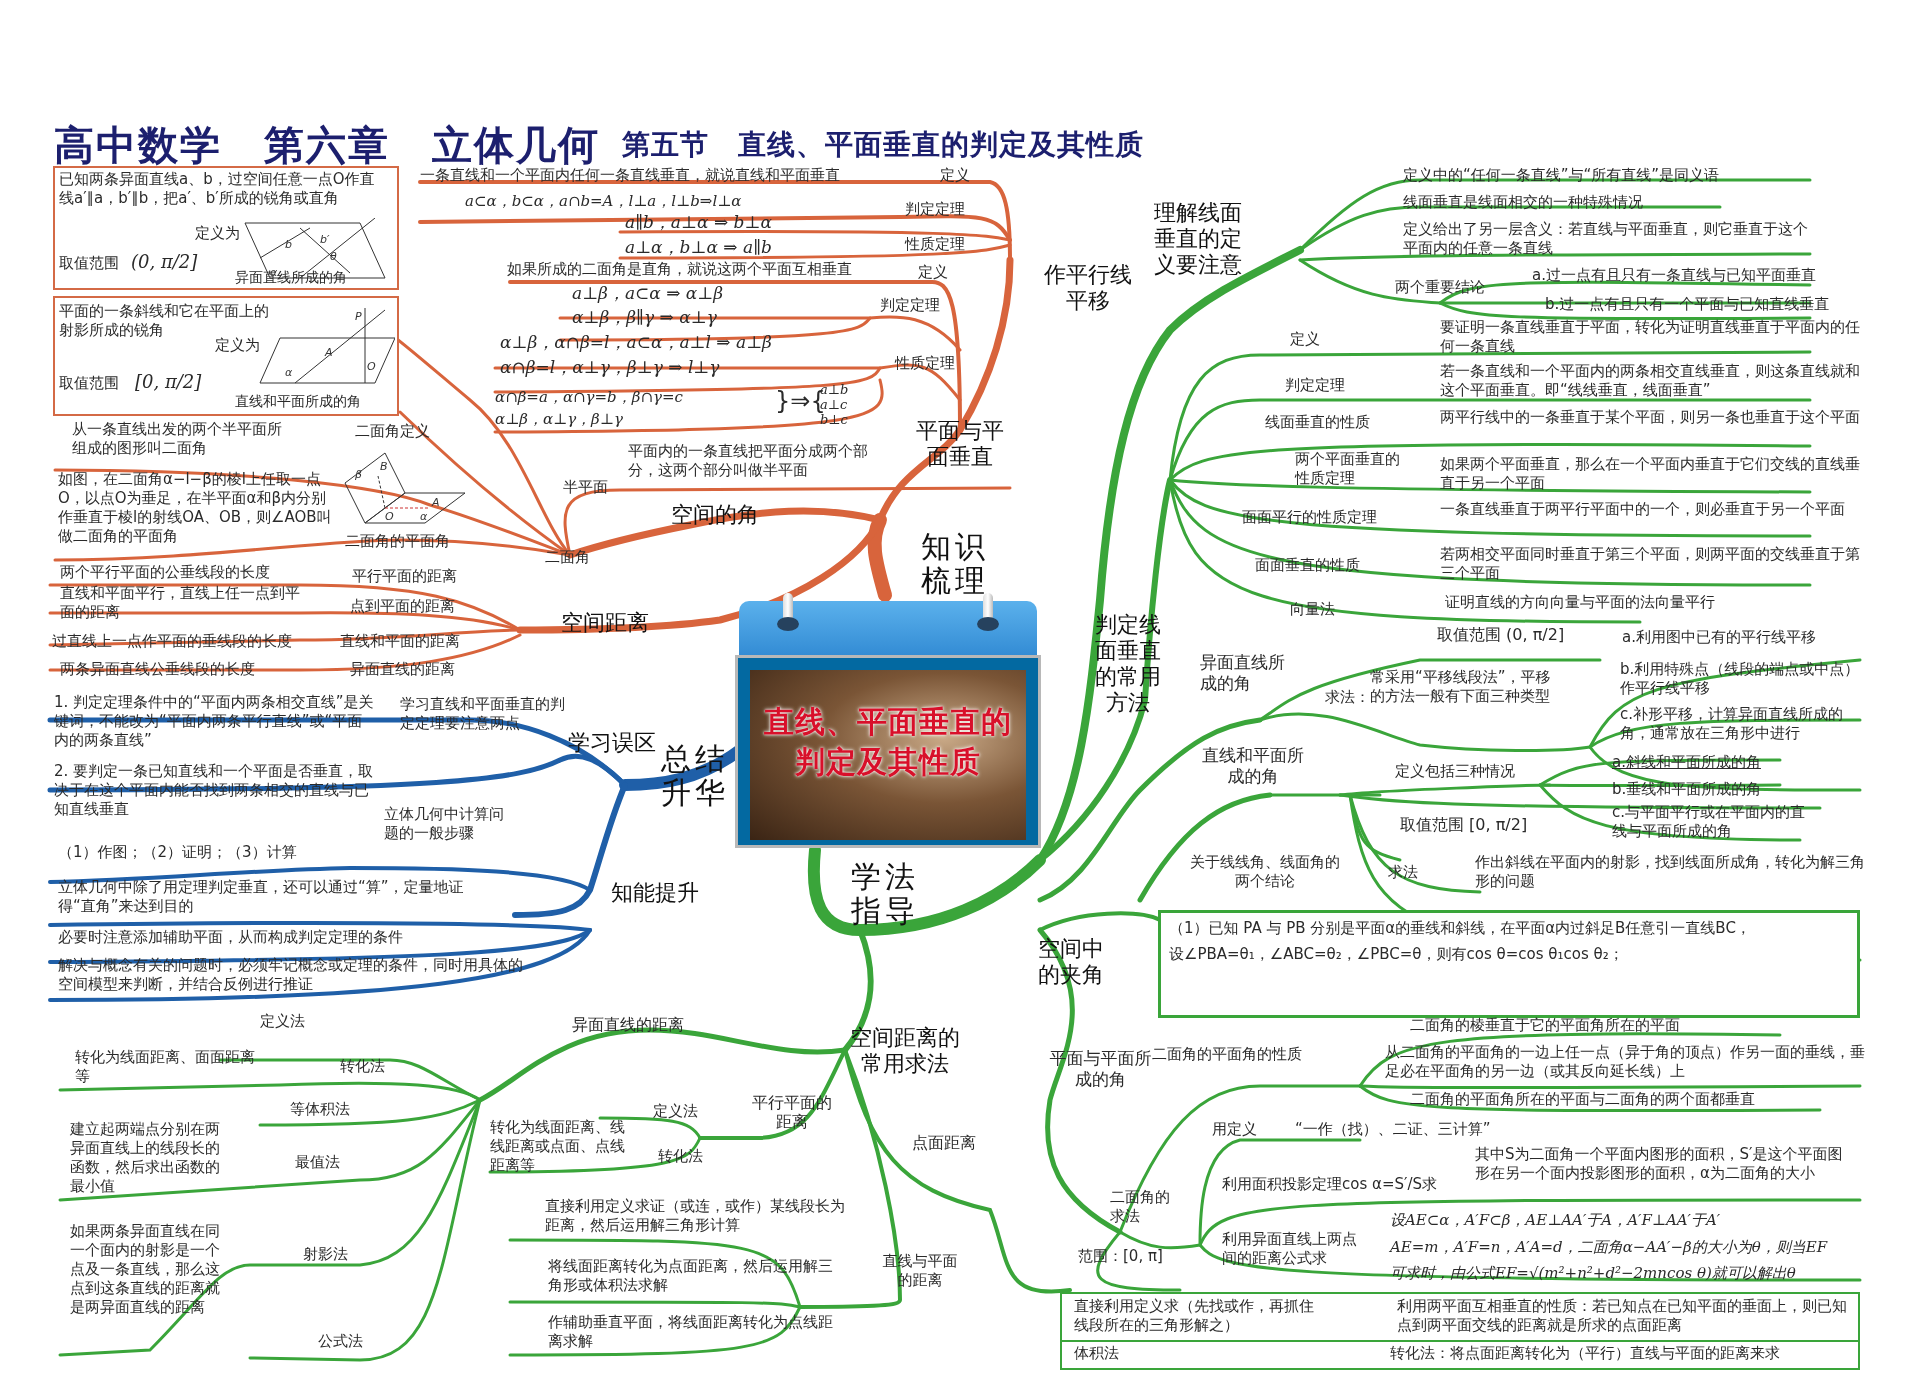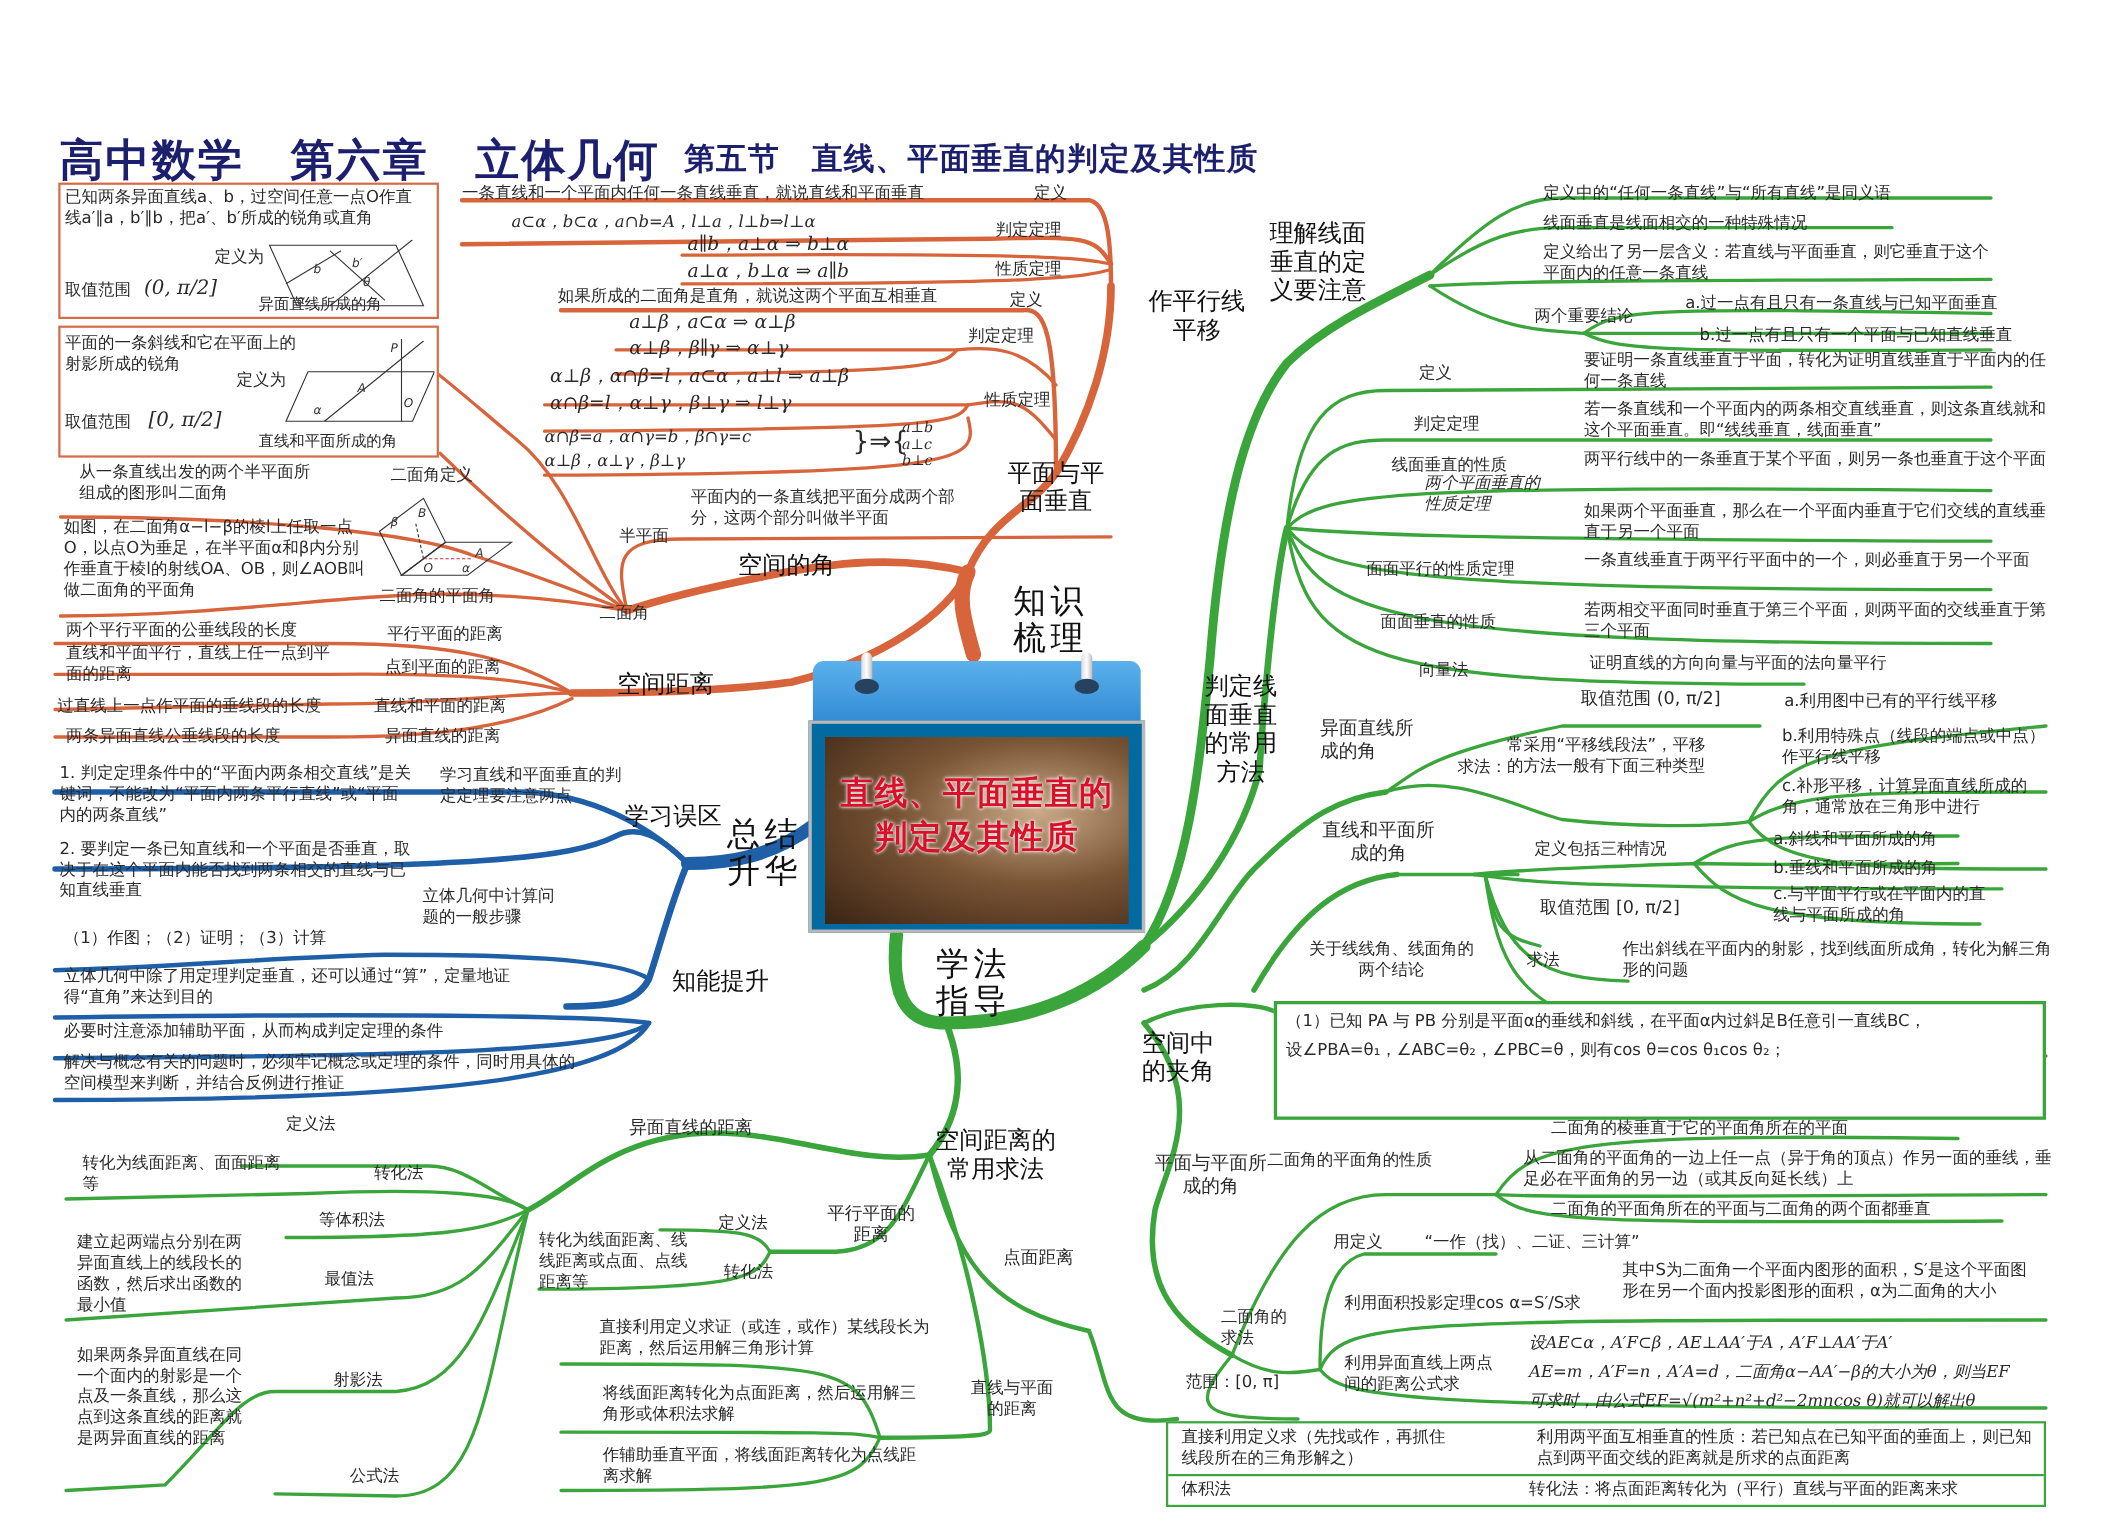--- a/index.html
+++ b/index.html
@@ -276,42 +276,42 @@
 <div class="t" style="left:1532px; top:266px;">a.过一点有且只有一条直线与已知平面垂直</div>
 <div class="t" style="left:1545px; top:295px;">b.过一点有且只有一个平面与已知直线垂直</div>
 
 <div class="node" style="left:1088px; top:612px; width:80px;">判定线面垂直的常用方法</div>
 <div class="t" style="left:1290px; top:330px;">定义</div>
 <div class="t tw" style="left:1440px; top:318px; width:420px;">要证明一条直线垂直于平面，转化为证明直线垂直于平面内的任何一条直线</div>
 <div class="t" style="left:1285px; top:376px;">判定定理</div>
 <div class="t tw" style="left:1440px; top:362px; width:420px;">若一条直线和一个平面内的两条相交直线垂直，则这条直线就和这个平面垂直。即“线线垂直，线面垂直”</div>
 <div class="t" style="left:1265px; top:413px;">线面垂直的性质</div>
 <div class="t tw" style="left:1440px; top:408px; width:420px;">两平行线中的一条垂直于某个平面，则另一条也垂直于这个平面</div>
-<div class="t tw" style="left:1295px; top:430px; width:110px;font-style:italic;">两个平面垂直的性质定理</div>
+<div class="t tw" style="left:1295px; top:450px; width:110px;">两个平面垂直的性质定理</div>
 <div class="t tw" style="left:1440px; top:455px; width:420px;">如果两个平面垂直，那么在一个平面内垂直于它们交线的直线垂直于另一个平面</div>
 <div class="t" style="left:1242px; top:508px;text-align:right;">面面平行的性质定理</div>
 <div class="t tw" style="left:1440px; top:500px; width:420px;">一条直线垂直于两平行平面中的一个，则必垂直于另一个平面</div>
 <div class="t" style="left:1255px; top:556px;">面面垂直的性质</div>
 <div class="t tw" style="left:1440px; top:545px; width:420px;">若两相交平面同时垂直于第三个平面，则两平面的交线垂直于第三个平面</div>
 <div class="t" style="left:1290px; top:600px;">向量法</div>
 <div class="t" style="left:1445px; top:593px;">证明直线的方向向量与平面的法向量平行</div>
 
 <div class="node" style="left:1028px; top:936px; width:86px;">空间中的夹角</div>
 
 <div class="t tw" style="left:1200px; top:652px; width:100px; font-size:17px; line-height:21px;">异面直线所成的角</div>
 <div class="t" style="left:1437px; top:625px; font-size:16px;">取值范围 (0, π/2]</div>
 <div class="t" style="left:1325px; top:688px;">求法：</div>
 <div class="t tw" style="left:1370px; top:668px; width:190px;">常采用“平移线段法”，平移的方法一般有下面三种类型</div>
 <div class="t" style="left:1622px; top:628px;">a.利用图中已有的平行线平移</div>
 <div class="t tw" style="left:1620px; top:660px; width:245px;">b.利用特殊点（线段的端点或中点）作平行线平移</div>
 <div class="t tw" style="left:1620px; top:705px; width:245px;">c.补形平移，计算异面直线所成的角，通常放在三角形中进行</div>
 
 <div class="t tw" style="left:1198px; top:745px; width:110px; font-size:17px; line-height:21px; text-align:center;">直线和平面所成的角</div>
 <div class="t" style="left:1395px; top:762px;">定义包括三种情况</div>
-<div class="t" style="left:1612px; top:753px;">a.斜线和平面所成的角</div>
+<div class="t" style="left:1612px; top:753px;text-decoration:underline;">a.斜线和平面所成的角</div>
 <div class="t" style="left:1612px; top:780px;">b.垂线和平面所成的角</div>
 <div class="t tw" style="left:1612px; top:803px; width:200px;">c.与平面平行或在平面内的直线与平面所成的角</div>
 <div class="t" style="left:1400px; top:815px; font-size:16px;">取值范围 [0, π/2]</div>
 <div class="t" style="left:1388px; top:863px;">求法</div>
 <div class="t tw" style="left:1475px; top:853px; width:390px;">作出斜线在平面内的射影，找到线面所成角，转化为解三角形的问题</div>
 
 <div class="t tw" style="left:1190px; top:853px; width:150px; text-align:center;">关于线线角、线面角的两个结论</div>
 <div class="gbox" style="left:1158px; top:910px; width:696px; height:102px;">
   <div class="t" style="left:8px; top:6px;">（1）已知 PA 与 PB 分别是平面α的垂线和斜线，在平面α内过斜足B任意引一直线BC，</div>
   <div class="t" style="left:8px; top:32px;">设∠PBA=θ₁，∠ABC=θ₂，∠PBC=θ，则有cos θ=cos θ₁cos θ₂；</div>

